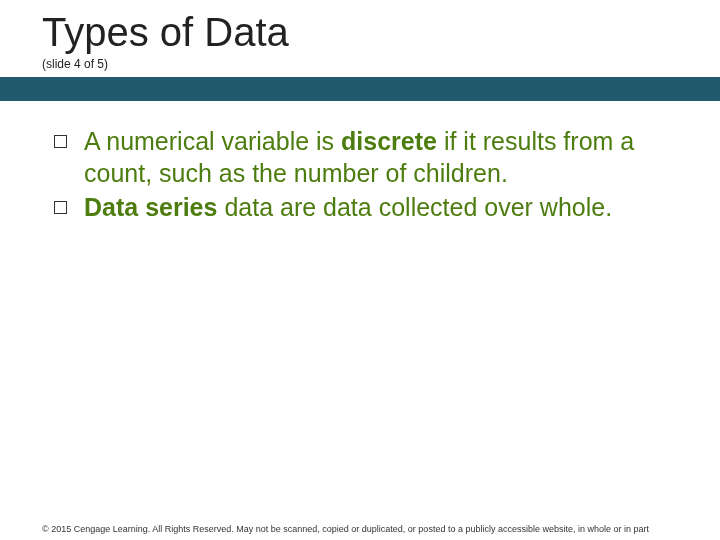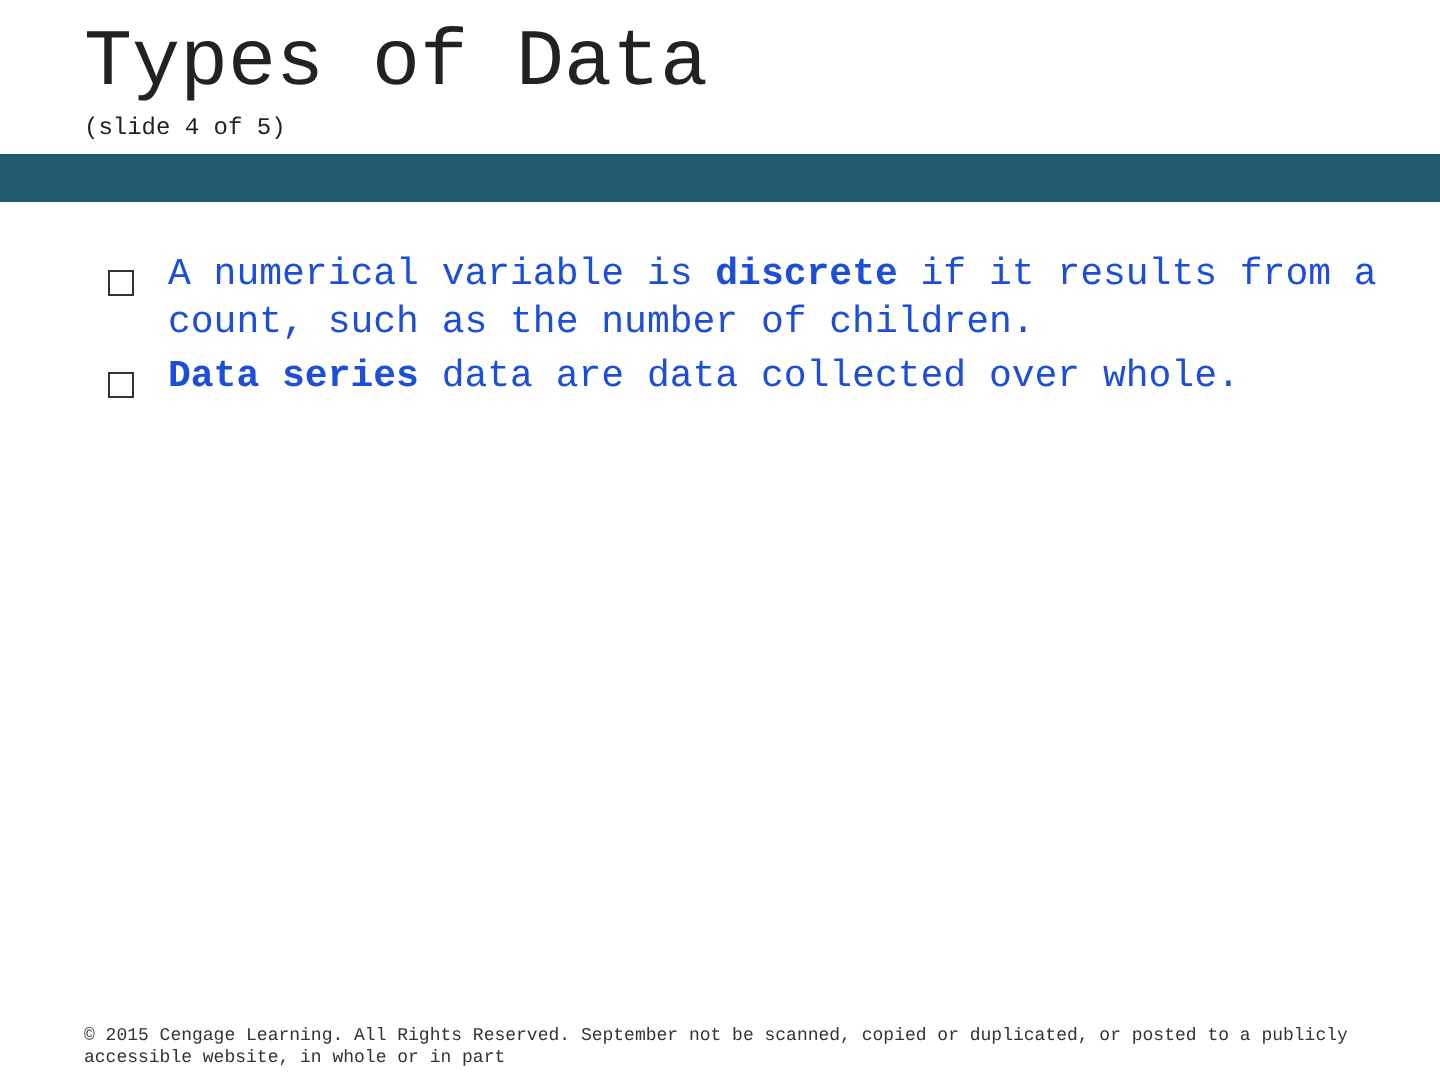--- a/index.html
+++ b/index.html
@@ -1,25 +1,25 @@
 <!DOCTYPE html>
 <html><head>
 <meta charset="utf-8">
 <style>
   * { margin: 0; padding: 0; box-sizing: border-box; }
   html, body { width: 720px; height: 540px; background: #fff; font-family: Arial, Helvetica, sans-serif; overflow: hidden; }
-  .slide { width: 720px; height: 540px; position: relative; font-family: Liberation Mono, monospace; }
+  .slide { width: 720px; height: 540px; position: relative; }
   .title-area { padding: 10px 0 0 42px; }
   .title { font-size: 40px; color: #222; font-weight: 400; letter-spacing: 0px; }
   .subtitle { font-size: 12px; color: #222; margin-top: 2px; }
   .bar { margin-top: 6px; height: 24px; display: flex; }
   .bar { background: #215a6d; }
   .content { padding: 24px 30px 0 50px; }
   ul.bullets { list-style: none; }
-  ul.bullets li { position: relative; padding-left: 34px; font-size: 19px; line-height: 1.28; color: #1d4ed8; margin-bottom: 2px; }
+  ul.bullets li { position: relative; padding-left: 34px; font-size: 25px; line-height: 1.28; color: #4d7c0f; margin-bottom: 2px; }
   ul.bullets li::before {
     content: "";
     position: absolute;
     left: 4px;
     top: 10px;
     width: 11px;
     height: 11px;
     border: 1.5px solid #333;
     background: transparent;
   }
@@ -41,14 +41,14 @@
     <ul class="bullets">
       <li>
         <span>A numerical variable is </span><span class="bold">discrete</span><span> if it results from a count, such as the number of children.</span>
       </li>
       <li>
         <span> </span><span class="bold">Data series</span><span> data are data collected over whole.</span>
       </li>
     </ul>
   </div>
 
-  <div class="footer">© 2015 Cengage Learning. All Rights Reserved. September not be scanned, copied or duplicated, or posted to a publicly accessible website, in whole or in part</div>
+  <div class="footer">© 2015 Cengage Learning. All Rights Reserved. May not be scanned, copied or duplicated, or posted to a publicly accessible website, in whole or in part</div>
 </div>
 
 </body></html>

